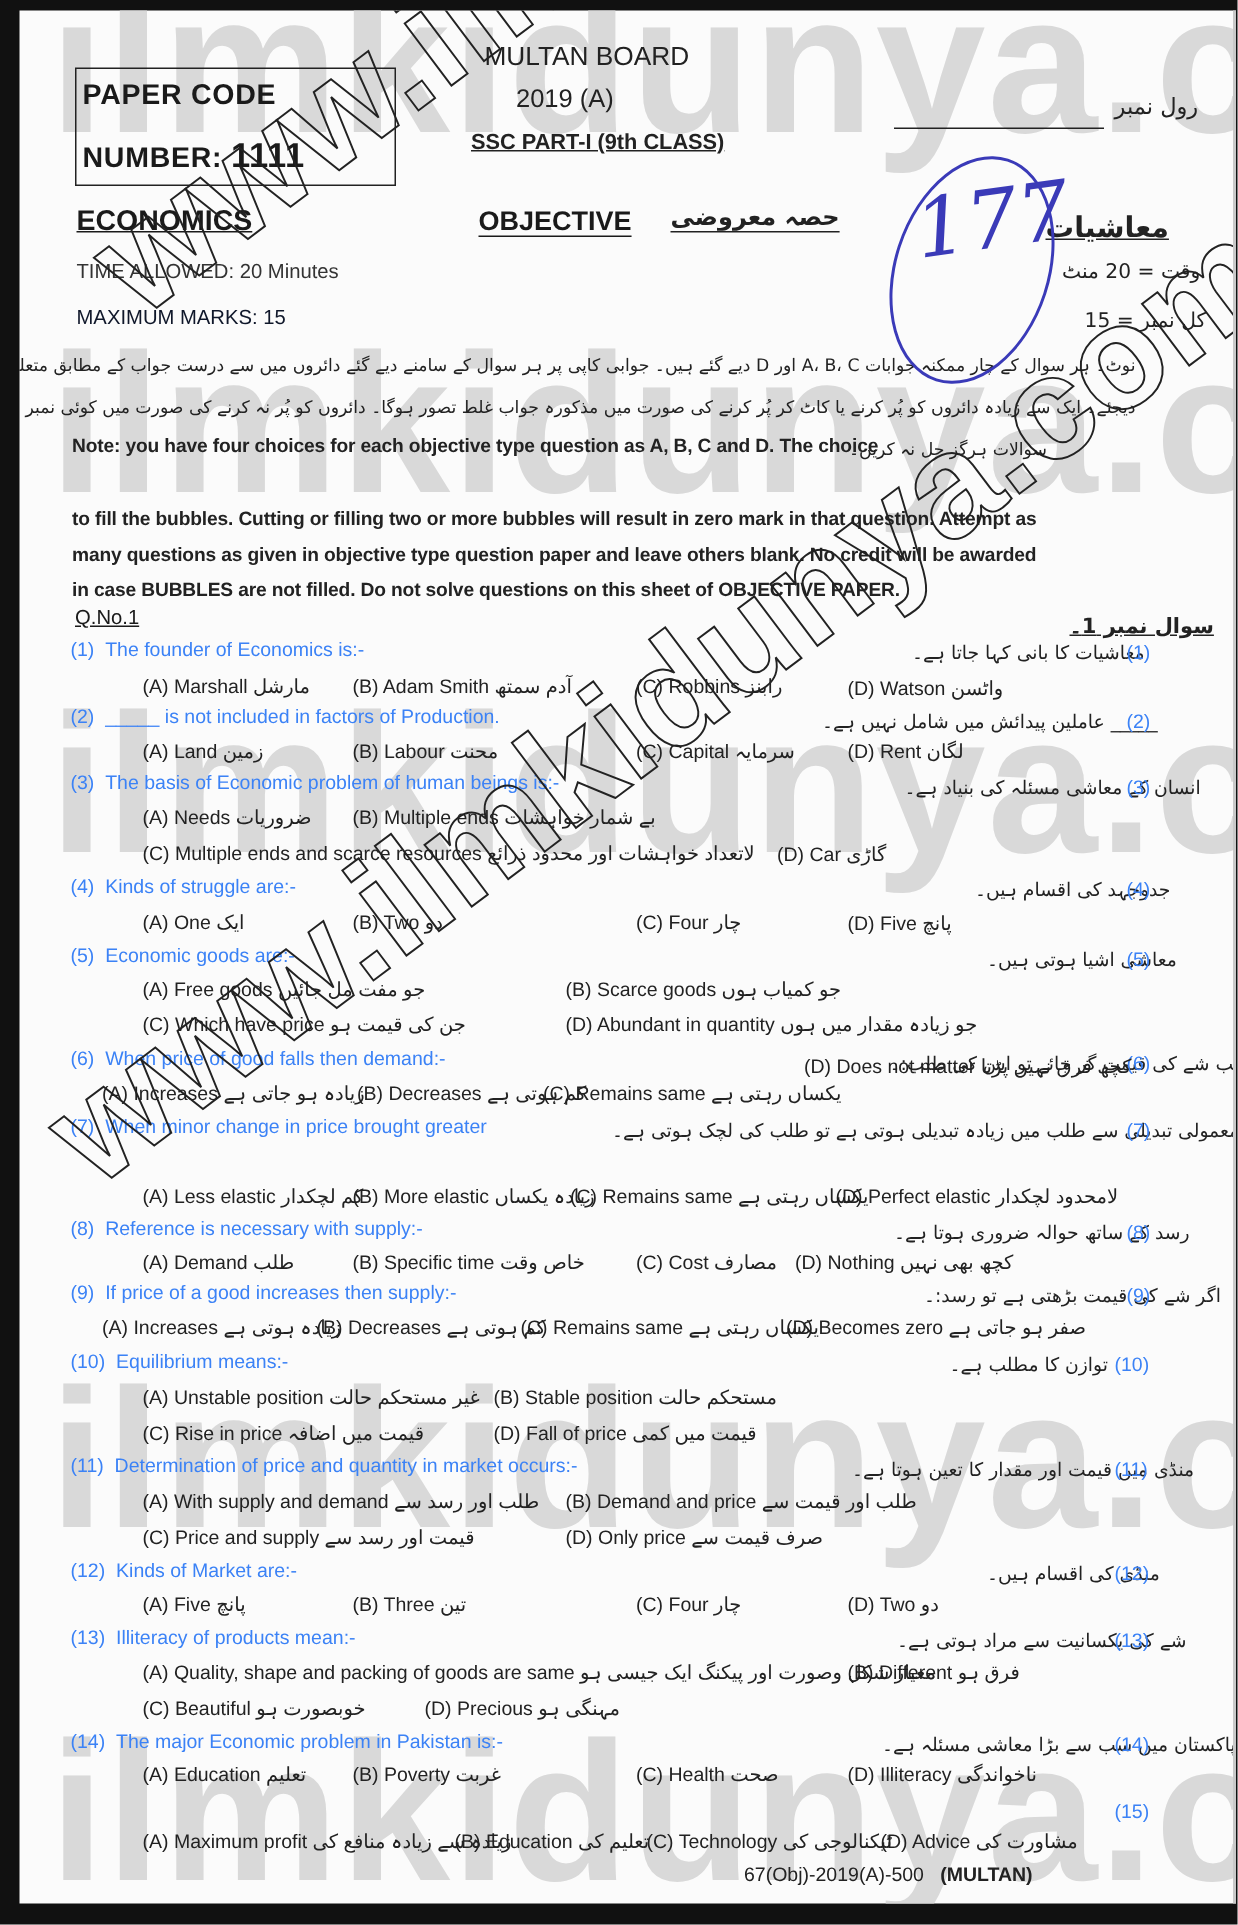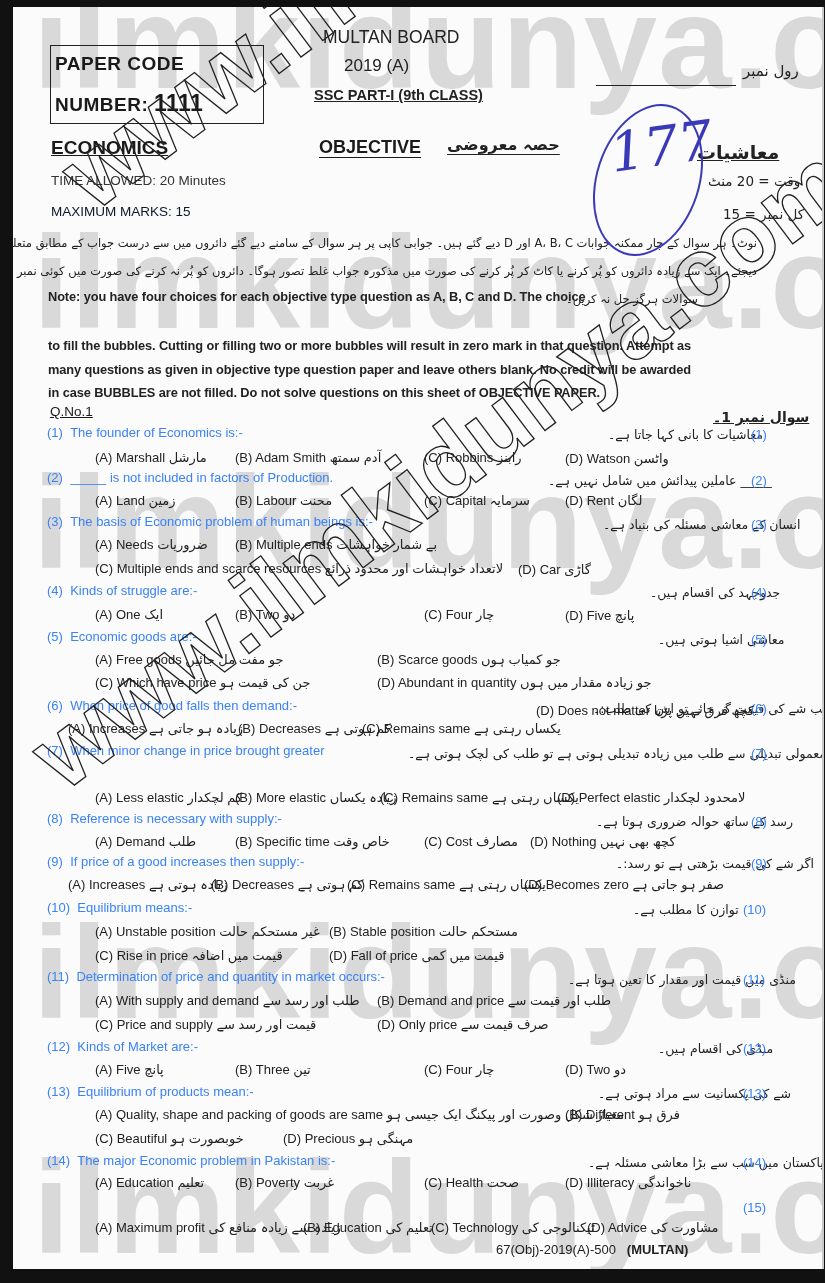--- a/index.html
+++ b/index.html
@@ -195,21 +195,21 @@
   <div class="abs opt" style="left:364px;top:1010px;">(D) Only price  صرف قیمت سے</div>
 
   <div class="abs q" style="left:34px;top:1032px;"><span>(12)</span>&nbsp;&nbsp;<span>Kinds of Market are:-</span></div>
   <div class="abs urdu small" style="left:645px;top:1034px;">منڈی کی اقسام ہیں۔</div>
   <div class="abs q" style="left:730px;top:1034px;">(12)</div>
   <div class="abs opt" style="left:82px;top:1055px;">(A) Five  پانچ</div>
   <div class="abs opt" style="left:222px;top:1055px;">(B) Three  تین</div>
   <div class="abs opt" style="left:411px;top:1055px;">(C) Four  چار</div>
   <div class="abs opt" style="left:552px;top:1055px;">(D) Two  دو</div>
 
-  <div class="abs q" style="left:34px;top:1077px;"><span>(13)</span>&nbsp;&nbsp;<span>Equilibrium of products mean:-</span></div>
+  <div class="abs q" style="left:34px;top:1077px;"><span>(13)</span>&nbsp;&nbsp;<span>Illiteracy of products mean:-</span></div>
   <div class="abs urdu small" style="left:585px;top:1079px;">شے کی یکسانیت سے مراد ہوتی ہے۔</div>
   <div class="abs q" style="left:730px;top:1079px;">(13)</div>
   <div class="abs opt" style="left:82px;top:1100px;">(A) Quality, shape and packing of goods are same  معیار شکل وصورت اور پیکنگ ایک جیسی ہو</div>
   <div class="abs opt" style="left:552px;top:1100px;">(B) Different  فرق ہو</div>
   <div class="abs opt" style="left:82px;top:1124px;">(C) Beautiful  خوبصورت ہو</div>
   <div class="abs opt" style="left:270px;top:1124px;">(D) Precious  مہنگی ہو</div>
 
   <div class="abs q" style="left:34px;top:1146px;"><span>(14)</span>&nbsp;&nbsp;<span>The major Economic problem in Pakistan is:-</span></div>
   <div class="abs urdu small" style="left:575px;top:1148px;">پاکستان میں سب سے بڑا معاشی مسئلہ ہے۔</div>
   <div class="abs q" style="left:730px;top:1148px;">(14)</div>

